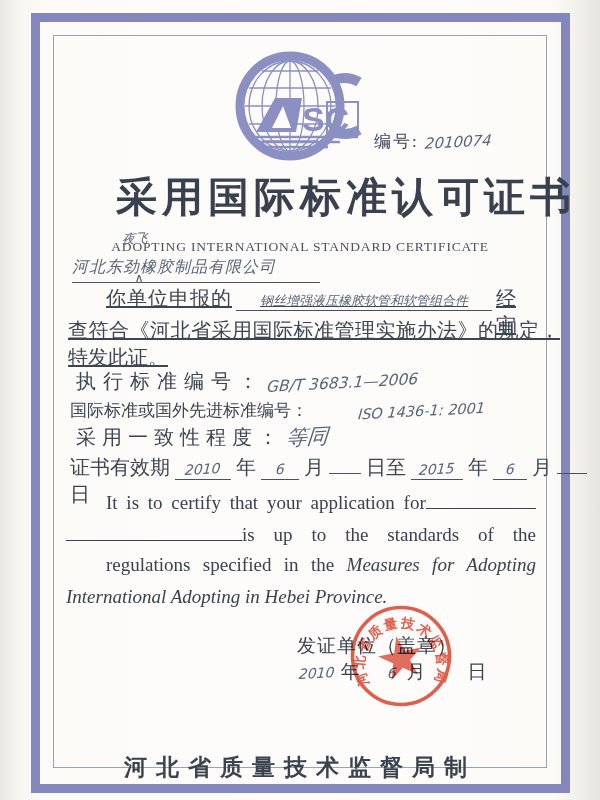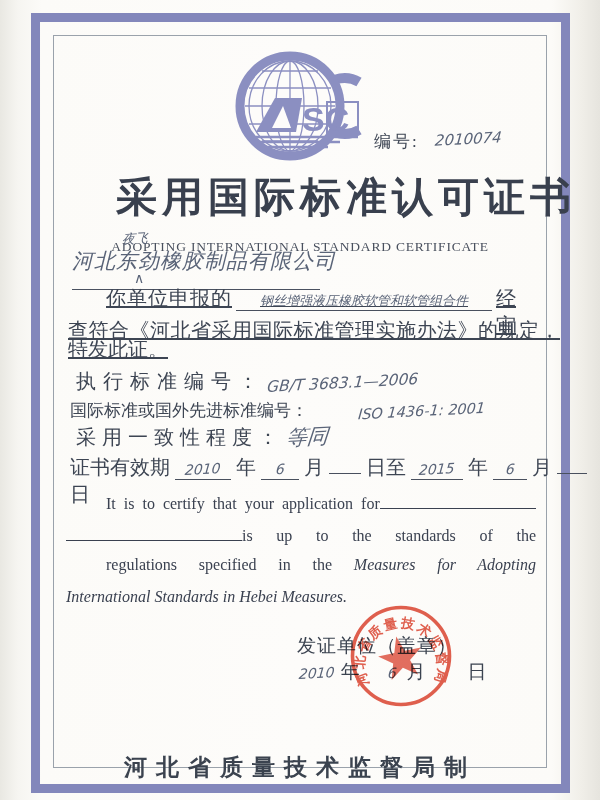--- a/index.html
+++ b/index.html
@@ -29,56 +29,56 @@
   }
   .tilt{display:inline-block;transform:rotate(-3deg) skewX(-8deg);}
   .title{
     left:0;top:170px;width:600px;text-align:center;
     font-size:41px;font-weight:bold;letter-spacing:5px;color:#39404e;padding-left:46px;
   }
   .subtitle{
     left:0;top:239px;width:600px;text-align:center;
     font-size:13.5px;letter-spacing:0.8px;color:#49505e;
   }
-  .serial{left:374px;top:130px;display:flex;align-items:flex-start;gap:16px;}
+  .serial{left:374px;top:130px;display:flex;align-items:center;gap:6px;}
   .serial .lbl{font-size:17px;letter-spacing:2px;}
   .serial .val{font-size:15px;}
   .annotation{left:122px;top:230px;font-size:13px;}
   .caret{left:134px;top:270px;font-size:14px;color:#5a6478;}
   .company{
-    left:72px;top:247px;width:248px;padding-bottom:14px;
+    left:72px;top:257px;width:248px;padding-bottom:4px;
     border-bottom:1.5px solid #4a5160;
-    font-size:21px;letter-spacing:1px;white-space:nowrap;
+    font-size:16px;letter-spacing:1px;white-space:nowrap;
   }
   .bline{font-size:20px;color:#3d4553;text-decoration:underline;}
   .bl1{left:68px;top:285px;width:467px;display:flex;align-items:baseline;}
   .bl1 .pre{padding-left:38px;letter-spacing:1px;white-space:nowrap;}
   .bl1 .gap{
     flex:0 0 256px;margin:4px 4px;border-bottom:1.5px solid #49505e;
     text-align:center;font-size:13px;letter-spacing:0;white-space:nowrap;overflow:hidden;
   }
   .bl2{left:68px;top:317px;width:467px;letter-spacing:0.5px;white-space:nowrap;}
-  .bl3{left:68px;top:336px;}
+  .bl3{left:68px;top:344px;}
   .fieldline{display:flex;align-items:baseline;}
   .f-standard{left:76px;top:368px;}
   .f-standard .lbl{font-size:20px;letter-spacing:7px;white-space:nowrap;}
   .f-standard .val{font-size:15.5px;margin-left:2px;}
   .f-intl{left:70px;top:399px;gap:44px;}
   .f-intl .lbl{font-size:17px;white-space:nowrap;}
   .f-intl .val{font-size:14.5px;margin-left:6px;}
   .f-cons{left:76px;top:423px;}
   .f-cons .lbl{font-size:20px;letter-spacing:6px;white-space:nowrap;}
   .f-cons .val{font-size:21px;margin-left:2px;}
   .f-valid{left:70px;top:454px;font-size:20px;}
   .f-valid .u{
     display:inline-block;border-bottom:1.5px solid #49505e;
     text-align:center;vertical-align:baseline;
   }
   .f-valid .u .hw{font-size:14px;}
-  .eng{left:66px;top:486px;width:470px;font-size:16px;color:#3a4150;}
+  .eng{left:66px;top:486px;width:470px;font-size:19px;color:#3a4150;}
   .eng .eline{height:31.5px;line-height:31.5px;}
   .eng .flexl{display:flex;align-items:baseline;}
   .eng .indent{padding-left:40px;word-spacing:4px;white-space:nowrap;}
   .eng .fill{flex:1;border-bottom:1.5px solid #3a4150;height:22px;}
   .eng .blank2{flex:0 0 176px;border-bottom:1.5px solid #3a4150;height:22px;}
   .eng .jus{flex:1;text-align:justify;text-align-last:justify;}
   .eng .jline{text-align:justify;text-align-last:justify;margin-left:40px;}
   .issuer{left:297px;top:633px;font-size:19px;letter-spacing:1px;color:#3b4350;}
   .dateline{left:299px;top:659px;font-size:19px;display:flex;align-items:baseline;color:#3b4350;}
   .dateline .hw{font-size:14px;}
@@ -186,21 +186,21 @@
     </div>
     <div class="eline flexl">
       <span class="blank2"></span>
       <span class="jus">is up to the standards of the</span>
     </div>
     <div class="eline jline">
       <span>regulations specified in the</span>
       <i>Measures for Adopting</i>
     </div>
     <div class="eline">
-      <i>International Standards in Hebei Measures.</i>
+      <i>International Adopting in Hebei Province.</i>
     </div>
   </div>
 
   <div class="abs issuer">发证单位（盖章）</div>
   <div class="abs dateline">
     <span class="hw tilt">2010</span>
     <span style="margin-left:6px">年</span>
     <span class="hw tilt" style="margin-left:28px">6</span>
     <span style="margin-left:10px">月</span>
     <span style="margin-left:42px">日</span>

